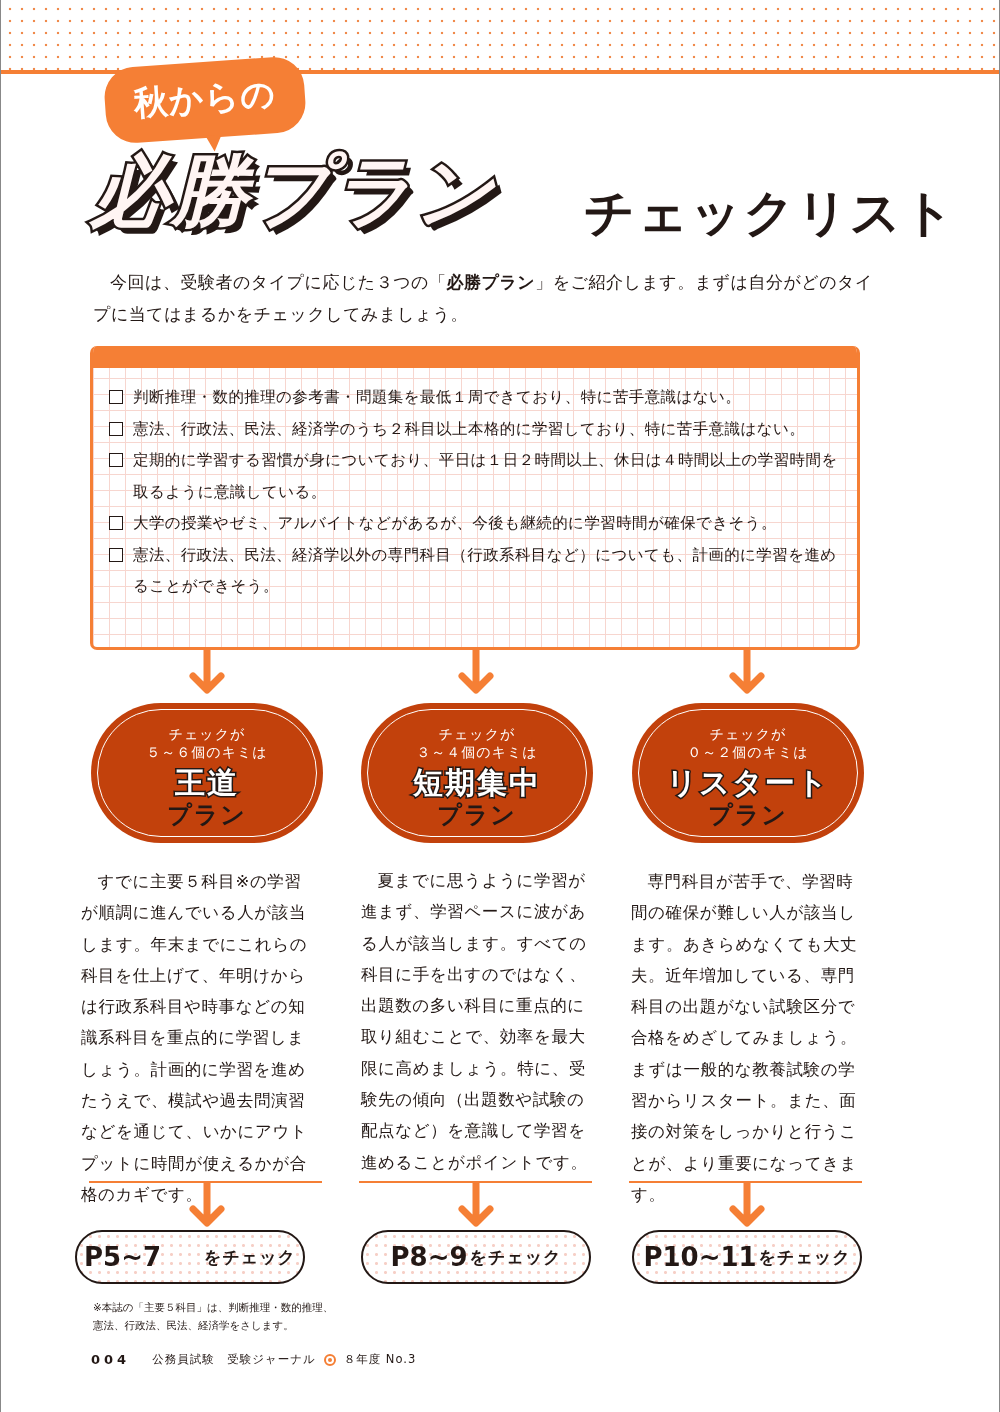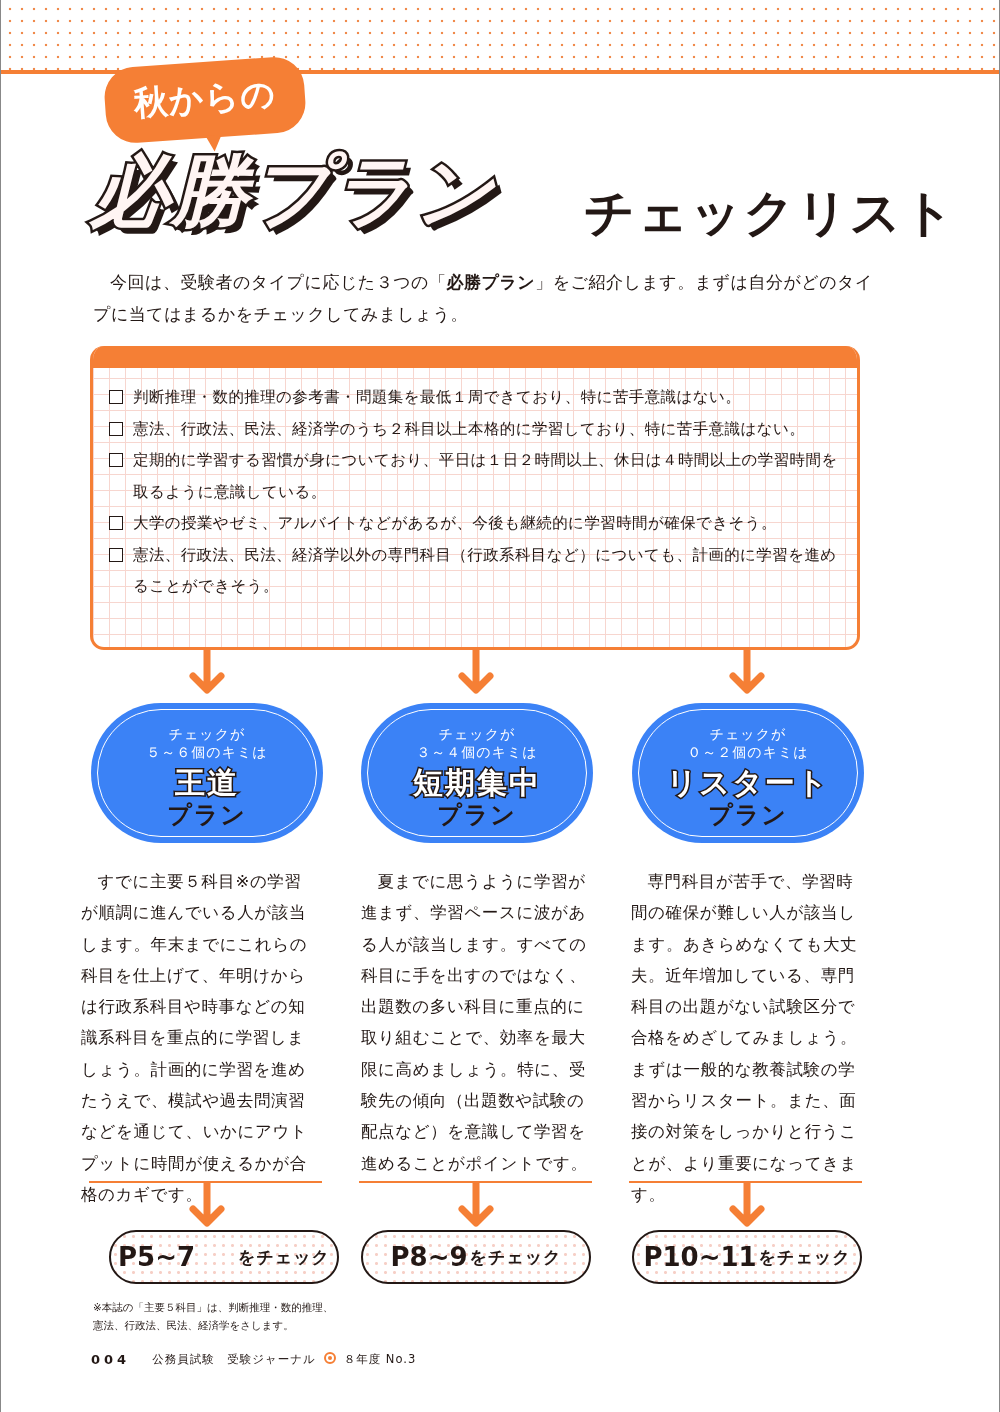--- a/index.html
+++ b/index.html
@@ -9,43 +9,43 @@
     background-size:12px 12px;background-position:3px 3px;}
   .top-line{position:absolute;left:0;top:70px;width:1000px;height:4px;background:#f57f35;}
   .bubble{position:absolute;left:104px;top:62px;width:200px;height:76px;background:#f57f35;border-radius:30px;transform:rotate(-4deg);}
   .bubble::after{content:"";position:absolute;left:98px;bottom:-14px;border-left:8px solid transparent;border-right:8px solid transparent;border-top:16px solid #f57f35;}
   .bubble-text{position:absolute;left:0;right:0;top:14px;text-align:center;color:#fff;font-size:34px;font-weight:bold;letter-spacing:1px;}
   .big-title{position:absolute;left:90px;top:152px;font-size:78px;font-weight:bold;font-style:italic;color:#fff5f3;letter-spacing:2px;
     -webkit-text-stroke:5px #231815;paint-order:stroke fill;text-shadow:6px 6px 0 #231815;line-height:1;}
   .sub-title{position:absolute;left:552px;top:180px;font-size:50px;font-weight:bold;color:#231815;letter-spacing:2px;margin-left:31px;}
   .intro{position:absolute;left:92px;top:266px;width:780px;font-size:17px;line-height:32px;letter-spacing:0.5px;text-indent:1em;}
   .intro b{font-weight:bold;}
-  .check-box{position:absolute;left:89px;top:346px;width:770px;height:304px;border:3px solid #f57f35;border-top:none;border-radius:14px;box-sizing:border-box;overflow:hidden;
+  .check-box{position:absolute;left:89px;top:346px;width:770px;height:304px;border:3px solid #f57f35;border-top:none;border-radius:7px;box-sizing:border-box;overflow:hidden;
     background-color:#fff;
     background-image:linear-gradient(#f7d6cf 1px,transparent 1px),linear-gradient(90deg,#f7d6cf 1px,transparent 1px);
     background-size:16px 16px;}
   .check-box-header{position:absolute;left:0;top:0;width:100%;height:22px;background:#f57f35;}
   .check-list{position:absolute;left:16px;top:36px;right:10px;list-style:none;margin:0;padding:0;}
   .check-item{position:relative;padding-left:24px;font-size:15.5px;line-height:31.5px;letter-spacing:0.4px;}
   .cb{position:absolute;left:0;top:8px;width:14px;height:14px;border:1.5px solid #231815;box-sizing:border-box;background:#fff;}
   .arrow{position:absolute;width:44px;height:44px;}
-  .plan{position:absolute;width:232px;height:140px;background:#3b82f6;border-radius:70px;top:703px;}
+  .plan{position:absolute;width:232px;height:140px;background:#c2410c;border-radius:70px;top:703px;}
   .plan::before{content:"";position:absolute;left:6px;top:6px;right:6px;bottom:6px;border:1.5px solid #fff;border-radius:64px;}
   .plan-check{position:absolute;left:0;right:0;top:22px;text-align:center;color:#fff;font-size:14px;line-height:18px;letter-spacing:1px;}
   .plan-name{position:absolute;left:0;right:0;top:60px;text-align:center;font-size:30px;font-weight:bold;color:#fff;-webkit-text-stroke:3px #231815;paint-order:stroke fill;letter-spacing:2px;}
   .plan-suffix{position:absolute;left:0;right:0;top:96px;text-align:center;font-size:24px;font-weight:bold;color:#231815;letter-spacing:2px;}
   .desc{position:absolute;top:866px;width:236px;font-size:16.5px;line-height:31.3px;letter-spacing:0.6px;text-indent:1em;}
   .divider{position:absolute;top:1181px;height:2px;background:#f57f35;}
   .page-btn{position:absolute;top:1230px;width:230px;height:54px;border:2px solid #231815;border-radius:27px;box-sizing:border-box;
     background-color:#fff;background-image:radial-gradient(circle,#f6cfc6 1.3px,transparent 1.6px);background-size:9px 9px;
     display:flex;align-items:center;justify-content:center;}
   .page-num{font-size:26px;font-weight:bold;color:#231815;}
   .page-suffix{font-size:17px;font-weight:bold;color:#231815;margin-left:2px;letter-spacing:1px;}
   .footnote{position:absolute;left:90px;top:1296px;width:250px;font-size:10.5px;line-height:18px;color:#231815;}
-  .footer{position:absolute;left:90px;top:1352px;font-size:11.5px;color:#231815;display:flex;align-items:flex-start;letter-spacing:1px;}
+  .footer{position:absolute;left:90px;top:1352px;font-size:11.5px;color:#231815;display:flex;align-items:center;letter-spacing:1px;}
   .footer-page{font-weight:bold;font-size:13px;letter-spacing:4px;margin-right:22px;}
   .footer-dot{display:inline-block;width:8px;height:8px;border:2px solid #f57f35;border-radius:50%;margin:0 8px;position:relative;}
   .footer-dot::after{content:"";position:absolute;left:2px;top:2px;width:4px;height:4px;border-radius:50%;background:#f57f35;}
 </style>
 </head>
 <body>
 
 <div class="top-pattern"></div>
 <div class="top-line"></div>
 
@@ -98,38 +98,38 @@
 <div class="plan" style="left:631px;">
   <div class="plan-check">
       <div>チェックが</div>
       <div>０～２個のキミは</div>
     </div>
   <div class="plan-name">リスタート</div>
   <div class="plan-suffix">プラン</div>
 </div>
 
 <p class="desc" style="left:80px;margin:0;">すでに主要５科目※の学習が順調に進んでいる人が該当します。年末までにこれらの科目を仕上げて、年明けからは行政系科目や時事などの知識系科目を重点的に学習しましょう。計画的に学習を進めたうえで、模試や過去問演習などを通じて、いかにアウトプットに時間が使えるかが合格のカギです。</p>
-<p class="desc" style="left:360px;margin:0;">夏までに思うように学習が進まず、学習ペースに波がある人が該当します。すべての科目に手を出すのではなく、出題数の多い科目に重点的に取り組むことで、効率を最大限に高めましょう。特に、受験先の傾向（出題数や試験の配点など）を意識して学習を進めることがポイントです。</p>
+<p class="desc" style="left:360px;margin:0;font-family:Liberation Mono, monospace;">夏までに思うように学習が進まず、学習ペースに波がある人が該当します。すべての科目に手を出すのではなく、出題数の多い科目に重点的に取り組むことで、効率を最大限に高めましょう。特に、受験先の傾向（出題数や試験の配点など）を意識して学習を進めることがポイントです。</p>
 <p class="desc" style="left:630px;margin:0;">専門科目が苦手で、学習時間の確保が難しい人が該当します。あきらめなくても大丈夫。近年増加している、専門科目の出題がない試験区分で合格をめざしてみましょう。まずは一般的な教養試験の学習からリスタート。また、面接の対策をしっかりと行うことが、より重要になってきます。</p>
 
 <div class="divider" style="left:88px;width:233px;"></div>
 <div class="divider" style="left:358px;width:233px;"></div>
 <div class="divider" style="left:628px;width:233px;"></div>
 
 <svg class="arrow" style="left:184px;top:1183px;" viewBox="0 0 44 44">
     <path d="M22 0 V38 M8 26 L22 40 L36 26" stroke="#f57f35" stroke-width="7" fill="none" stroke-linecap="round" stroke-linejoin="round"></path>
   </svg>
 <svg class="arrow" style="left:453px;top:1183px;" viewBox="0 0 44 44">
     <path d="M22 0 V38 M8 26 L22 40 L36 26" stroke="#f57f35" stroke-width="7" fill="none" stroke-linecap="round" stroke-linejoin="round"></path>
   </svg>
 <svg class="arrow" style="left:724px;top:1183px;" viewBox="0 0 44 44">
     <path d="M22 0 V38 M8 26 L22 40 L36 26" stroke="#f57f35" stroke-width="7" fill="none" stroke-linecap="round" stroke-linejoin="round"></path>
   </svg>
 
-<div class="page-btn" style="left:108px;gap:41px;">
+<div class="page-btn" style="left:74px;gap:41px;">
   <span class="page-num">P5~7</span>
     <span class="page-suffix">をチェック</span>
 </div>
 <div class="page-btn" style="left:360px;">
   <span class="page-num">P8~9</span>
     <span class="page-suffix">をチェック</span>
 </div>
 <div class="page-btn" style="left:631px;">
   <span class="page-num">P10~11</span>
     <span class="page-suffix">をチェック</span>

